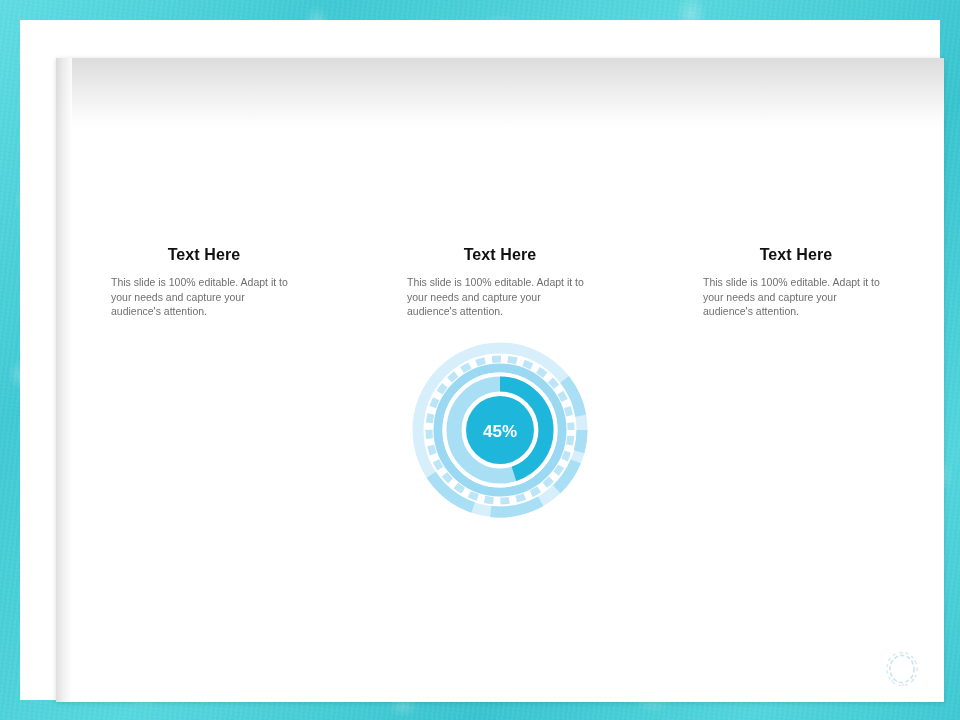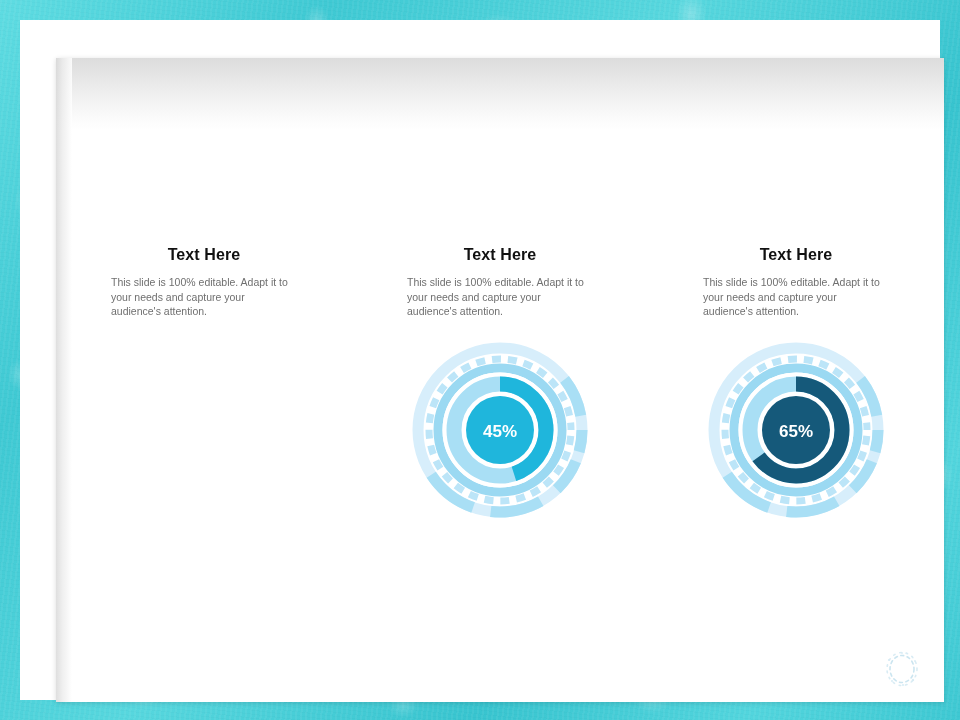--- a/index.html
+++ b/index.html
@@ -194,36 +194,20 @@
               <circle class="donut-center" cx="93" cy="93" r="34" fill="#1fb6dc"></circle>
               <text class="donut-label" x="93" y="94">45%</text>
             </svg>
           </div>
         </div>
 
         <div class="column">
           <div class="col-heading">Text Here</div>
           <div class="col-body" style="color: rgb(111, 111, 111);">This slide is 100% editable. Adapt it to your needs and capture your audience's attention.</div>
 
-          <div class="donut-wrap">
-            <svg class="donut-svg" viewBox="0 0 186 186">
-              <g>
-                <circle cx="93" cy="93" r="82" fill="none" stroke="#d7eefb" stroke-width="11"></circle>
-                <circle cx="93" cy="93" r="82" fill="none" stroke="#a9dff5" stroke-width="11" stroke-dasharray="40 16 22 10 34 20 52 18 54 250" stroke-dashoffset="56"></circle>
-                <circle cx="93" cy="93" r="71" fill="none" stroke="#bce5f8" stroke-width="7" stroke-dasharray="9 7" stroke-dashoffset="10"></circle>
-                <circle cx="93" cy="93" r="62" fill="none" stroke="#9bd9f2" stroke-width="9"></circle>
-                <circle cx="93" cy="93" r="54" fill="none" stroke="#ffffff" stroke-width="7"></circle>
-              </g>
-              <circle cx="93" cy="93" r="46" fill="none" stroke="#a9dff5" stroke-width="15"></circle>
-              <circle class="donut-arc" cx="93" cy="93" r="46" fill="none" stroke-width="15" stroke-linecap="butt" transform="rotate(-90 93 93)" stroke="#15597a" stroke-dasharray="187.87 101.16"></circle>
-              <circle cx="93" cy="93" r="38" fill="#ffffff"></circle>
-              <circle class="donut-center" cx="93" cy="93" r="34" fill="#15597a"></circle>
-              <text class="donut-label" x="93" y="94">65%</text>
-            </svg>
-          </div>
         </div>
 
       </div>
 
       <svg id="watermark" viewBox="0 0 40 42">
         <g fill="none" stroke="#8ec6de" stroke-width="1.6" stroke-linecap="round">
           <ellipse cx="20" cy="21" rx="12" ry="13.5" stroke-dasharray="3 3.5"></ellipse>
           <ellipse cx="20" cy="21" rx="15" ry="16.5" stroke-dasharray="1.5 5" opacity="0.75"></ellipse>
         </g>
         <g fill="#a7d4e8">

